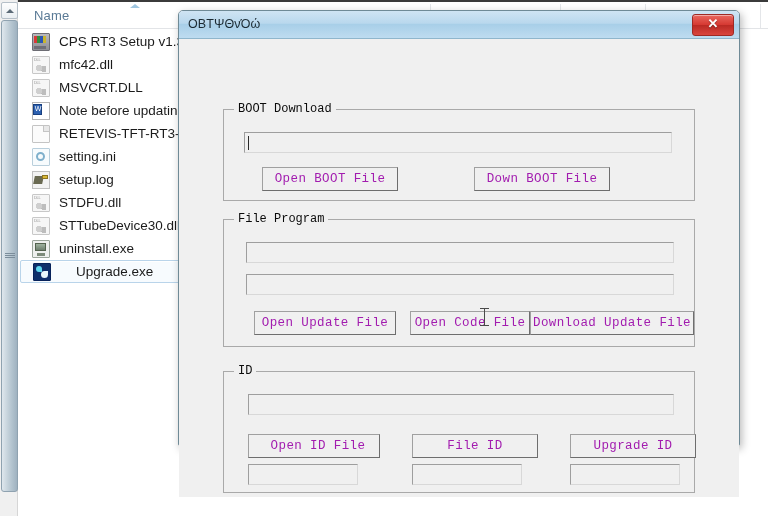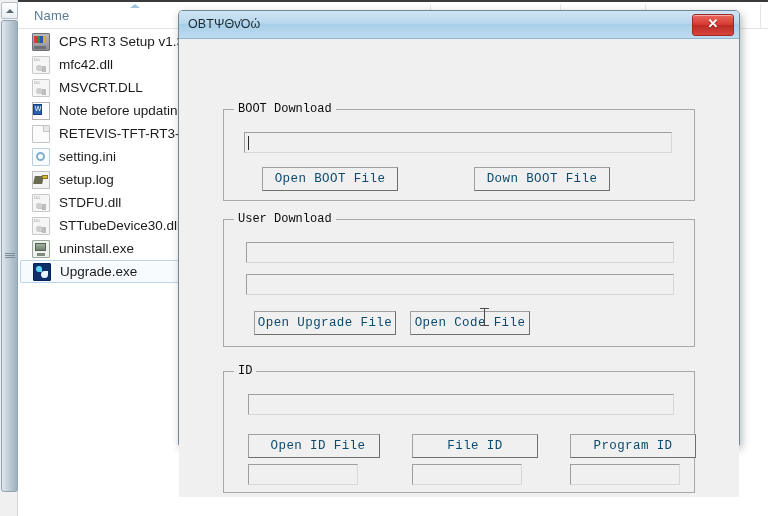--- a/index.html
+++ b/index.html
@@ -121,20 +121,21 @@
     align-items: center;
     padding-left: 12px;
     box-sizing: border-box;
   }
   .file-row.selected {
     width: 168px;
     background: #f7fbfe;
     border: 1px solid #b9d4ea;
     border-radius: 2px;
     box-shadow: inset 0 1px 0 #ffffff;
+    gap: 16px;
   }
   .file-name {
     font-size: 13.5px;
     color: #1b1b1b;
     margin-left: 9px;
     white-space: nowrap;
   }
 
   
   .ficon {
@@ -420,21 +421,21 @@
   
   .btn {
     position: absolute;
     background: #f0f0f0;
     border: 1px solid #a0a0a0;
     border-right-color: #6e6e6e;
     border-bottom-color: #6e6e6e;
     box-sizing: border-box;
     font-family: "Liberation Mono", monospace;
     font-size: 12.5px;
-    color: #0c4a6e;
+    color: #a21caf;
     text-align: center;
     line-height: 22px;
     cursor: pointer;
     white-space: nowrap;
     letter-spacing: 0.4px;
   }
 
   
   .ibeam {
     position: absolute;
@@ -542,43 +543,44 @@
 
         <div class="tfield" style="left:20px; top:22px; width:428px; height:21px;">
           <div class="caret"></div>
         </div>
 
         <div class="btn" style="left:38px; top:57px; width:136px; height:24px;">Open BOOT File</div>
         <div class="btn" style="left:250px; top:57px; width:136px; height:24px;">Down BOOT File</div>
       </div>
 
       <div class="group" style="left:44px; top:180px; width:472px; height:128px;">
-        <div class="group-title">User Download</div>
+        <div class="group-title">File Program</div>
 
         <div class="tfield" style="left:22px; top:22px; width:428px; height:21px;"></div>
         <div class="tfield" style="left:22px; top:54px; width:428px; height:21px;"></div>
 
-        <div class="btn" style="left:30px; top:91px; width:142px; height:24px;">Open Upgrade File</div>
+        <div class="btn" style="left:30px; top:91px; width:142px; height:24px;">Open Update File</div>
         <div class="btn" style="left:186px; top:91px; width:120px; height:24px;">Open Code File</div>
+        <div class="btn" style="left:306px; top:91px; width:164px; height:24px;">Download Update File</div>
       </div>
 
       <div class="ibeam" style="left:300px; top:268px;">
         <i class="t"></i>
           <i class="v"></i>
           <i class="b"></i>
       </div>
 
       <div class="group" style="left:44px; top:332px; width:472px; height:122px;">
         <div class="group-title">ID</div>
 
         <div class="tfield" style="left:24px; top:22px; width:426px; height:21px;"></div>
 
         <div class="btn" style="left:24px; top:62px; width:132px; height:24px;padding-left:8px;">Open ID File</div>
         <div class="btn" style="left:188px; top:62px; width:126px; height:24px;">File ID</div>
-        <div class="btn" style="left:346px; top:62px; width:126px; height:24px;">Program ID</div>
+        <div class="btn" style="left:346px; top:62px; width:126px; height:24px;">Upgrade ID</div>
 
         <div class="tfield" style="left:24px; top:92px; width:110px; height:21px;"></div>
         <div class="tfield" style="left:188px; top:92px; width:110px; height:21px;"></div>
         <div class="tfield" style="left:346px; top:92px; width:110px; height:21px;"></div>
       </div>
 
     </div>
   </div>
 
 </div>

